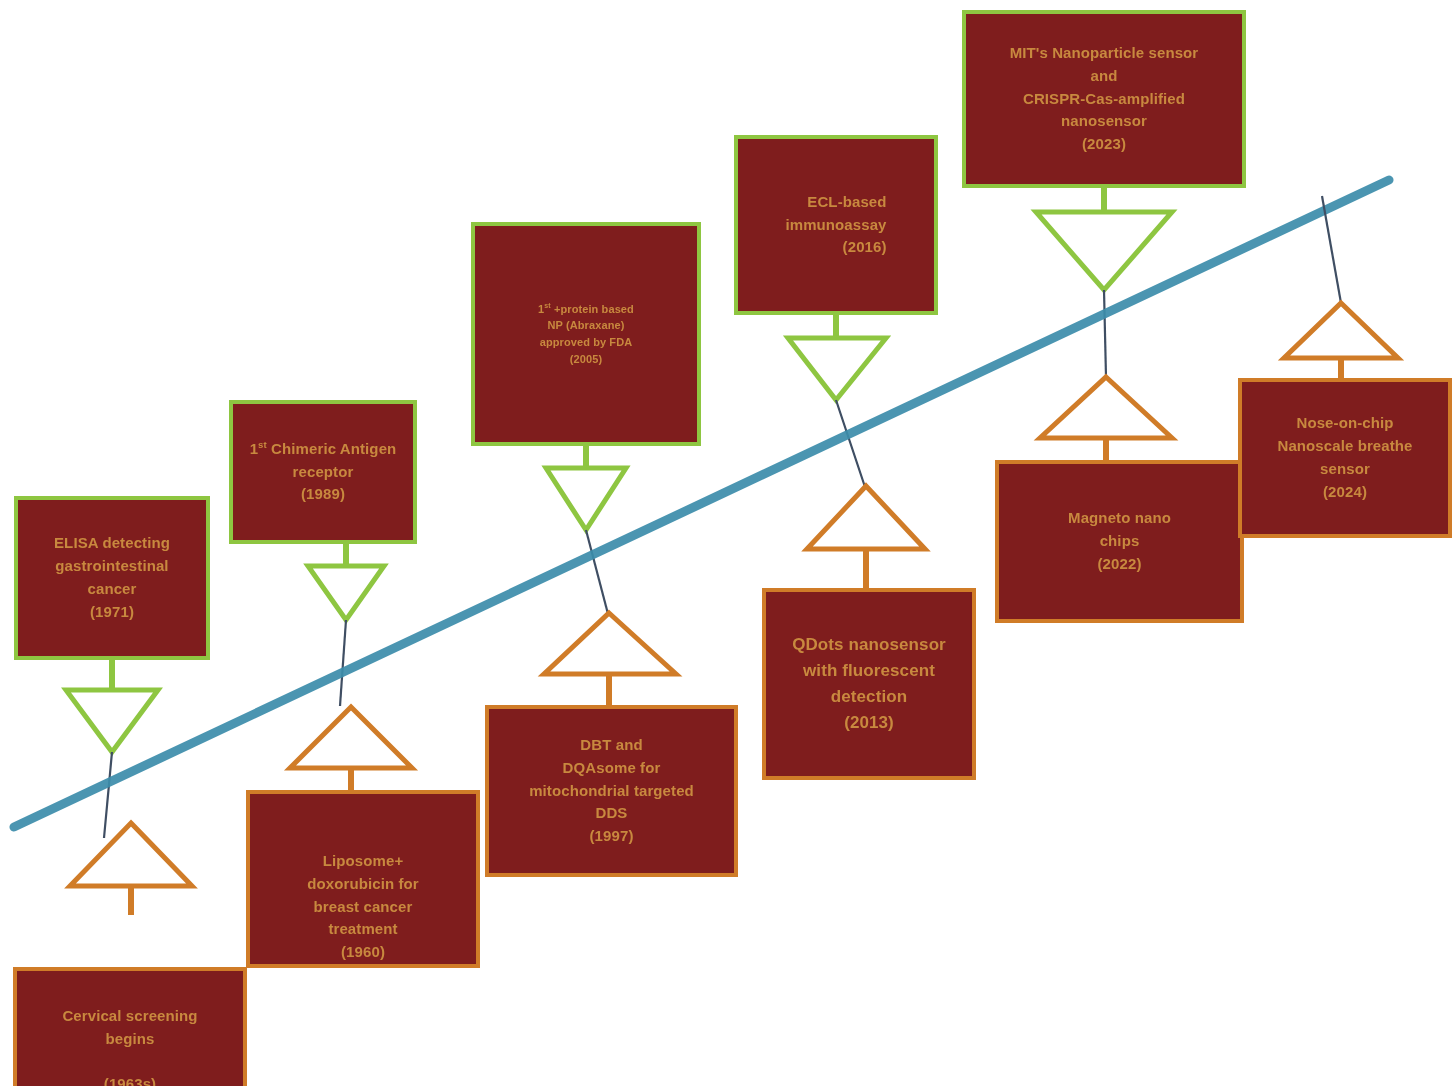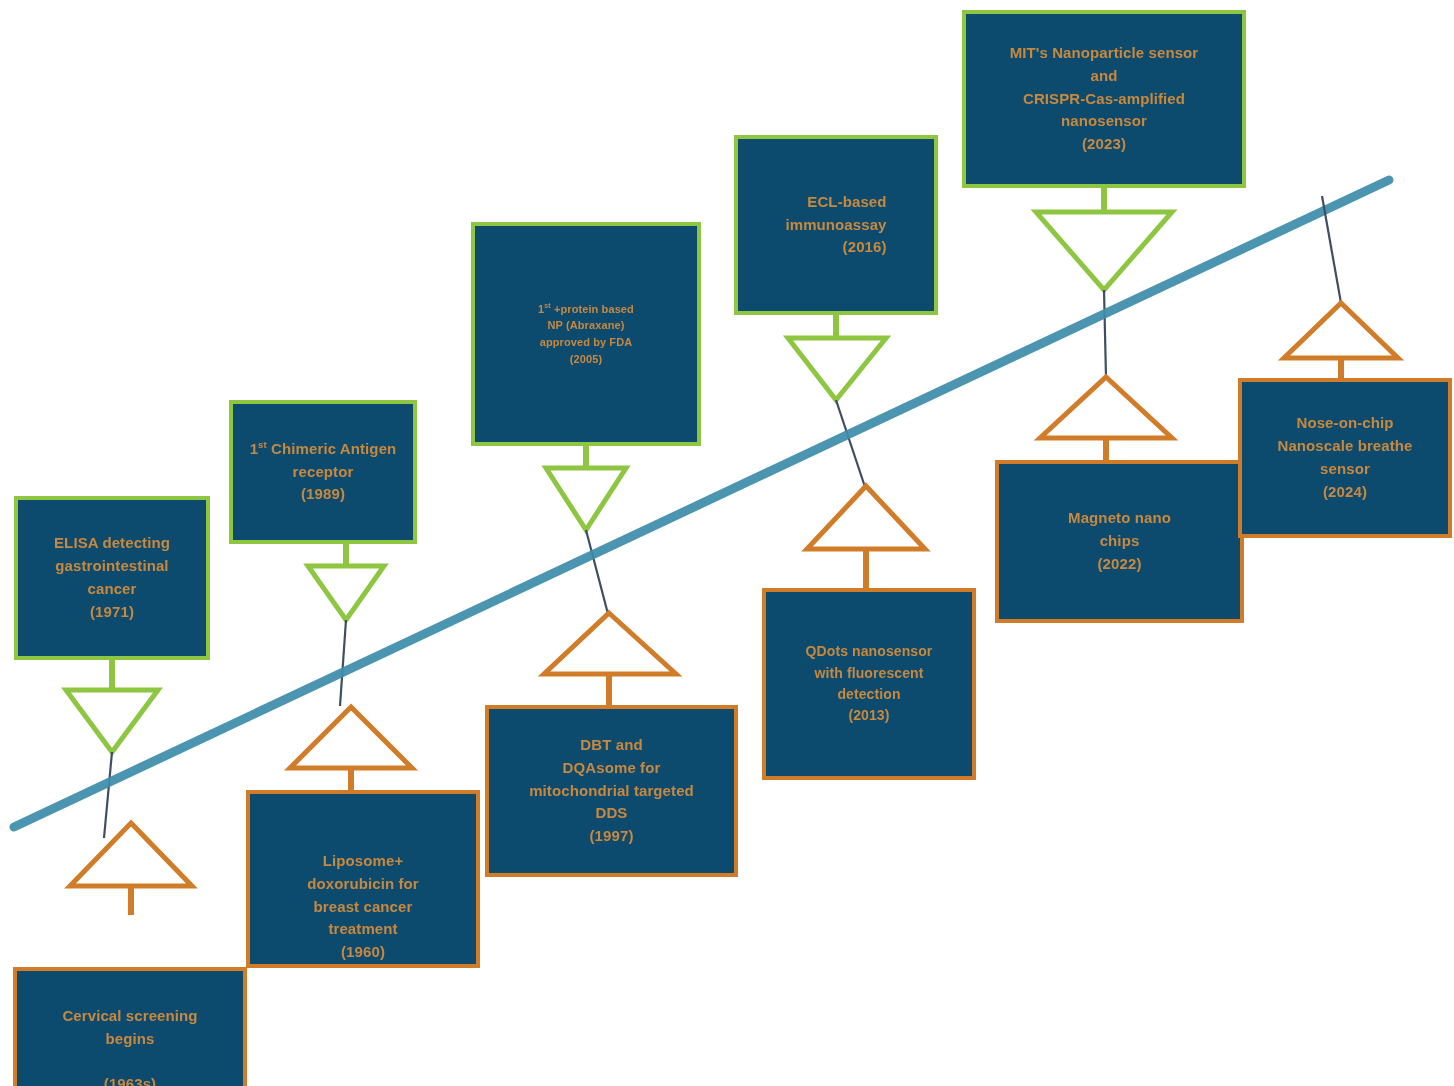--- a/index.html
+++ b/index.html
@@ -2,21 +2,21 @@
 <html><head>
 <meta charset="utf-8">
 <style>
   html,body{margin:0;padding:0;background:#ffffff;}
   body{font-family:"Liberation Sans",sans-serif;}
   #stage{position:relative;width:1454px;height:1086px;background:#ffffff;overflow:hidden;}
 
   .tl-svg{position:absolute;left:0;top:0;width:1454px;height:1086px;pointer-events:none;}
 
   .node{position:absolute;box-sizing:border-box;display:flex;align-items:center;
-        justify-content:center;text-align:center;background:#0c4a6e;}
+        justify-content:center;text-align:center;background:#7f1d1d;}
   .node .txt{
     font-family:"Liberation Sans",sans-serif;
     font-weight:bold;
     color:#C8893F;
     line-height:1.52;
     letter-spacing:.1px;
     white-space:pre-line;
     padding:0 6px;
   }
   .g-node{border:4px solid #8EC641;}
@@ -117,21 +117,21 @@
 
   <div class="node o-node" style="left:485px;top:705px;width:253px;height:172px;">
     <div class="txt" style="font-size:15px">DBT and<br>DQAsome for<br>mitochondrial targeted<br>DDS<br>(1997)</div>
   </div>
 
   <div class="node g-node" style="left:734px;top:135px;width:204px;height:180px;text-align:right;">
     <div class="txt" style="font-size:15px">ECL-based<br>immunoassay<br>(2016)</div>
   </div>
 
   <div class="node o-node" style="left:762px;top:588px;width:214px;height:192px;">
-    <div class="txt" style="font-size:14px">QDots nanosensor<br>with fluorescent<br>detection<br>(2013)</div>
+    <div class="txt" style="font-size:17px">QDots nanosensor<br>with fluorescent<br>detection<br>(2013)</div>
   </div>
 
   <div class="node g-node" style="left:962px;top:10px;width:284px;height:178px;">
     <div class="txt" style="font-size:15px">MIT's Nanoparticle sensor<br>and<br>CRISPR-Cas-amplified<br>nanosensor<br>(2023)</div>
   </div>
 
   <div class="node o-node" style="left:995px;top:460px;width:249px;height:163px;">
     <div class="txt" style="font-size:15px">Magneto nano<br>chips<br>(2022)</div>
   </div>
 

